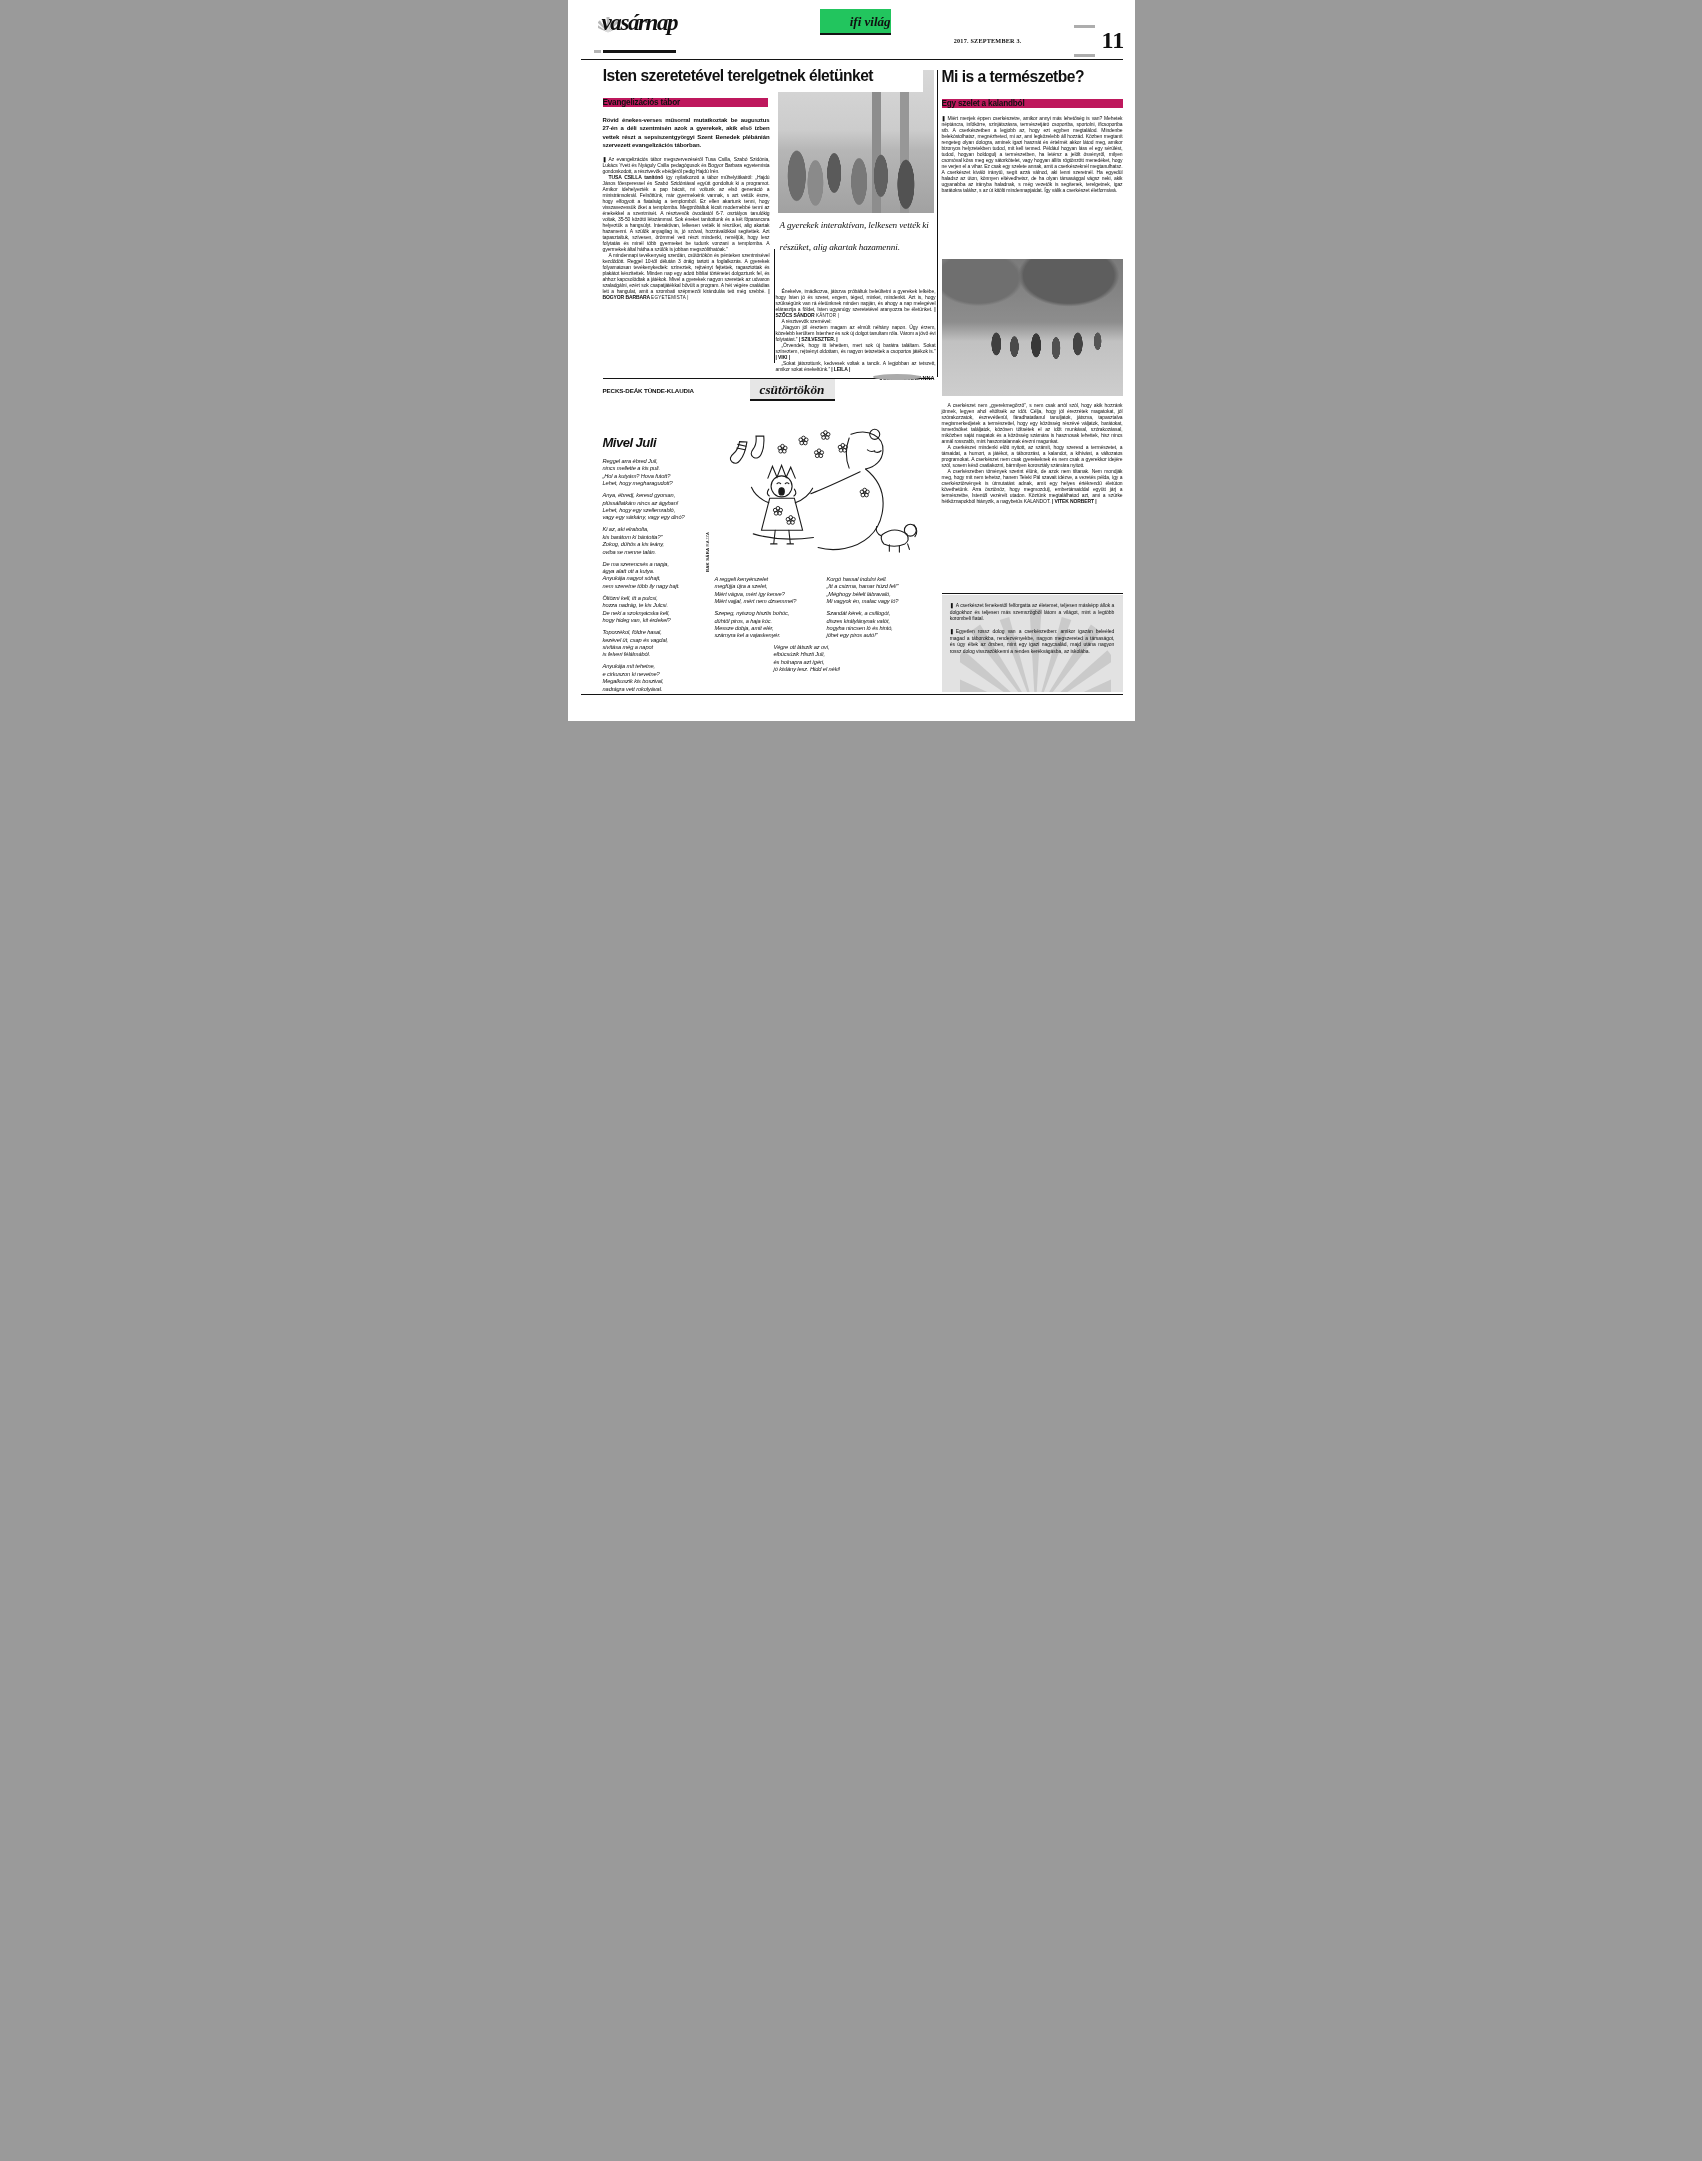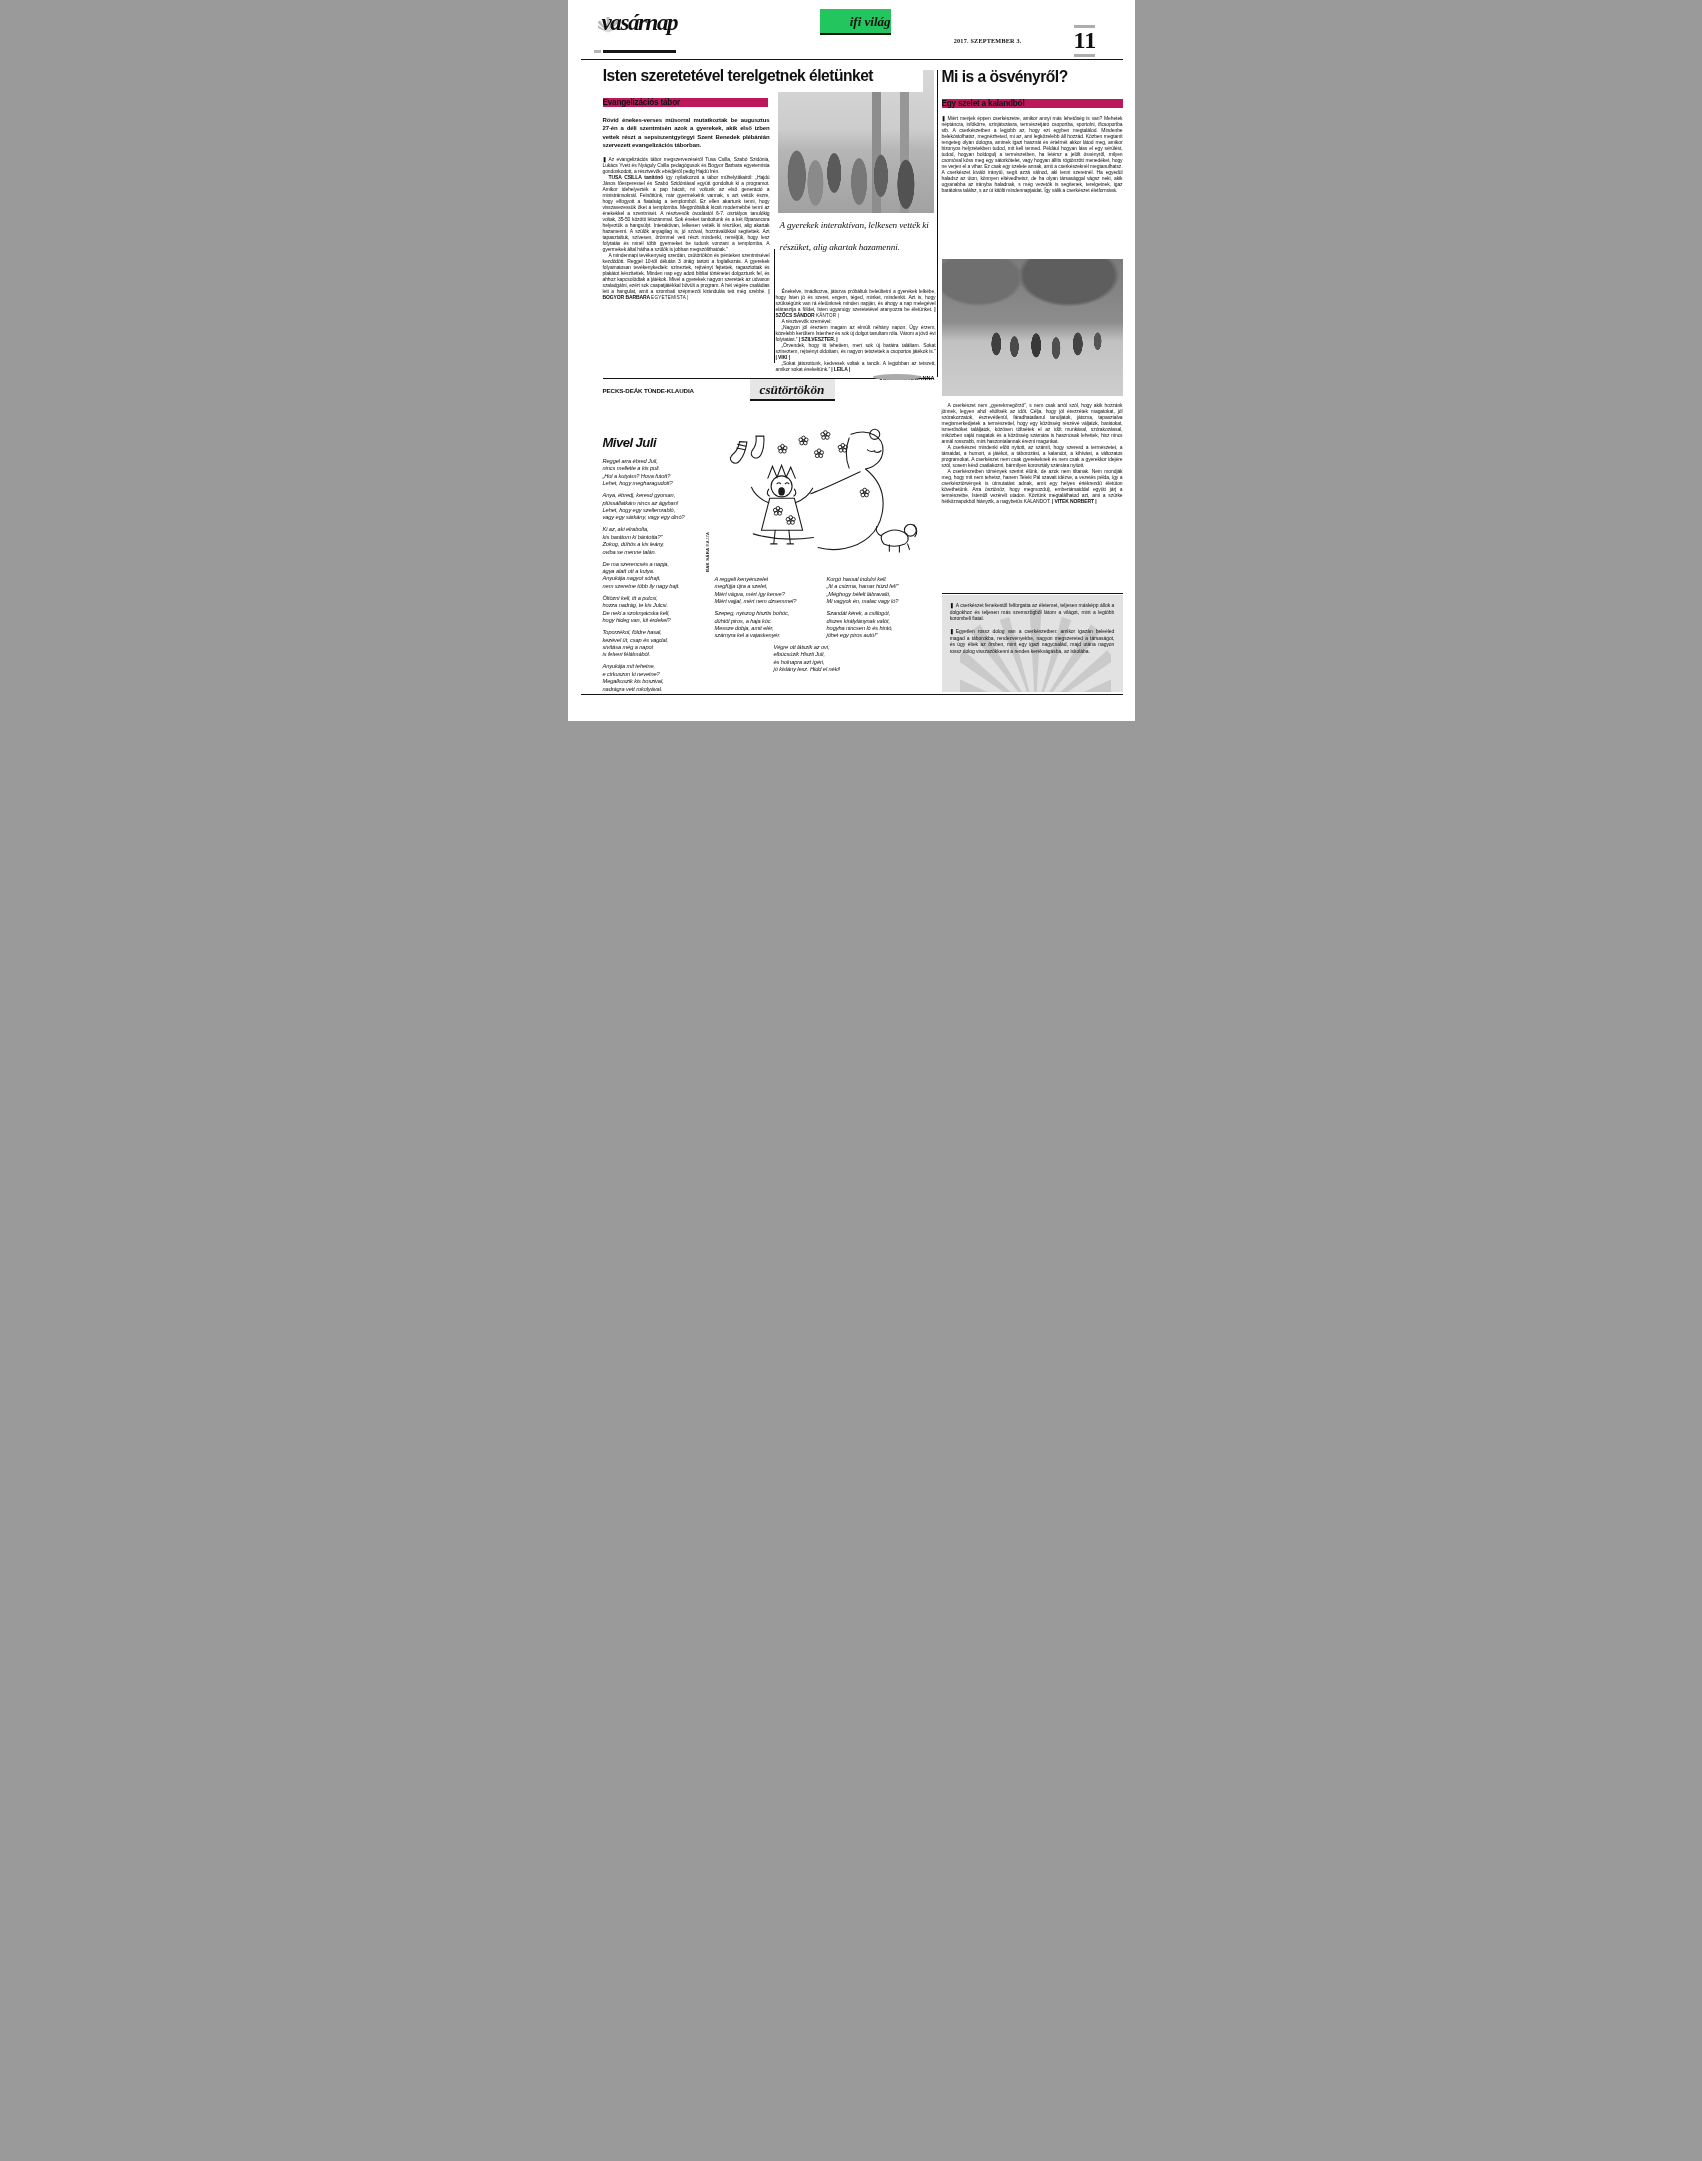--- a/index.html
+++ b/index.html
@@ -11,21 +11,21 @@
   .logo{left:34px;top:11px;font:italic 700 23px/1 "Liberation Serif",serif;letter-spacing:-1.4px;z-index:3;}
   .logo-burst{left:30px;top:17.4px;z-index:2;}
   .logo-bar{left:35px;top:50px;width:73px;height:3.2px;background:#161616;z-index:3;}
   .logo-bar-gray{left:26.5px;top:50px;width:7.3px;height:3.2px;background:#b5b5b5;z-index:3;}
   .section-box{left:252px;top:9.2px;width:71px;height:24px;background:#22c55e;
                border-bottom:2.7px solid #141414;text-align:right;
                font:italic 700 13px/25px "Liberation Serif",serif;}
   .date{left:375px;top:38px;width:79px;text-align:right;
         font:700 6.2px/1 "Liberation Serif",serif;letter-spacing:0.2px;}
   .pn-bar{left:506px;width:21px;height:3.2px;background:#adadad;}
-  .pageno{left:506px;top:26.5px;width:21px;text-align:center;
+  .pageno{left:534px;top:26.5px;width:21px;text-align:center;
           font:700 24px/26.5px "Liberation Serif",serif;}
   .header-rule{left:13px;top:59px;width:542px;height:1.4px;background:#141414;}
 
   
   .headline{font-family:"Liberation Sans",sans-serif;font-weight:700;letter-spacing:-0.5px;
             font-size:15.6px;line-height:1.05;background:#fff;z-index:4;}
   .hl-left{left:32px;top:68px;width:320px;height:24px;padding-left:3.2px;}
   .hl-right{left:374px;top:69px;width:181px;}
   .subhead{font-weight:700;font-size:8.2px;letter-spacing:-0.2px;z-index:4;background:#be185d;}
   .sh-left{left:35px;top:98px;width:165px;}
@@ -158,21 +158,21 @@
 
   <div class="abs bodycol midcol">
     <p class="body-p"><span>Énekelve, imádkozva, játszva próbáltuk beleültetni a gyerekek lelkébe, hogy Isten jó és szeret, engem, téged, minket, mindenkit. Azt is, hogy szükségünk van rá életünknek minden napján, és ahogy a nap melegével elárasztja a földet, Isten ugyanúgy szeretetével aranyozza be életünket. </span><span class="bname">| SZŐCS SÁNDOR </span><span class="role">KÁNTOR |</span></p>
     <p class="body-p">A résztvevők szemével:</p>
     <p class="body-p"><span>„Nagyon jól éreztem magam az elmúlt néhány napon. Úgy érzem, közelebb kerültem Istenhez és sok új dolgot tanultam róla. Várom a jövő évi folytatást.” </span><span class="bname">| SZILVESZTER. |</span></p>
     <p class="body-p"><span>„Örvendek, hogy itt lehettem, mert sok új barátra találtam. Sokat színeztem, rejtvényt oldottam, és nagyon tetszettek a csoportos játékok is.” </span><span class="bname">| VIKI |</span></p>
     <p class="body-p"><span>„Sokat játszottunk, kedvesek voltak a tancik. A legjobban az tetszett, amikor sokat énekeltünk.” </span><span class="bname">| LEILA |</span></p>
     <p class="mid-byline">JÓZSA ZSUZSANNA</p>
   </div>
 
-  <div class="abs headline hl-right">Mi is a ösvényről?</div>
+  <div class="abs headline hl-right">Mi is a természetbe?</div>
   <div class="abs subhead sh-right">Egy szelet a kalandból</div>
 
   <div class="abs bodycol rcol1">
     <p class="body-p no-indent"><span class="marker">❚</span><span>Miért menjek éppen cserkészetre, amikor annyi más lehetőség is van? Mehetek néptáncra, infókörre, színjátszásra, természetjáró csoportba, sportolni, ificsoportba stb. A cserkészetben a legjobb az, hogy ezt egyben megtalálod. Mindenbe belekóstolhatsz, megnézheted, mi az, ami legközelebb áll hozzád. Közben megtanít rengeteg olyan dologra, aminek igazi hasznát és értelmét akkor látod meg, amikor bizonyos helyzetekben tudod, mit kell tenned. Például hogyan láss el egy sérülést, tudod, hogyan boldogulj a természetben, ha letérsz a jelölt ösvényről, milyen csomóval köss meg egy sátorkötelet, vagy hogyan állíts rögtönzött menedéket, hogy ne verjen el a vihar. Ez csak egy szelete annak, amit a cserkészeknél megtanulhatsz. A cserkészet kiváló iránytű, segít azzá válnod, aki lenni szeretnél. Ha egyedül haladsz az úton, könnyen eltévedhetsz, de ha olyan társasággal vágsz neki, akik ugyanabba az irányba haladnak, s még vezetők is segítenek, terelgetnek, igaz barátokra találsz, s az út kitölti mindennapjaidat. Így válik a cserkészet életformává.</span></p>
   </div>
 
   <div class="abs bodycol rcol2">
     <p class="body-p">A cserkészet nem „gyerekmegőrző”, s nem csak arról szól, hogy akik hozzánk jönnek, legyen ahol eltöltsék az időt. Célja, hogy jól érezzétek magatokat, jól szórakozzatok, észrevétlenül, fáradhatatlanul tanuljatok, játszva, tapasztalva megismerkedjetek a természettel, hogy egy közösség részévé váljatok, barátokat, ismerősöket találjatok, közösen töltsétek el az időt munkával, szórakozással, miközben saját magatok és a közösség számára is hasznosak lehettek, hisz nincs annál rosszabb, mint haszontalannak érezni magunkat.</p>
     <p class="body-p">A cserkészet mindenki előtt nyitott, az számít, hogy szeresd a természetet, a társaidat, a humort, a játékot, a táborozást, a kalandot, a kihívást, a változatos programokat. A cserkészet nem csak gyerekeknek és nem csak a gyerekkor idejére szól, sosem késő csatlakozni, bármilyen korosztály számára nyitott.</p>
     <p class="body-p"><span>A cserkészetben törvények szerint élünk, de azok nem tiltanak. Nem mondják meg, hogy mit nem tehetsz, hanem Teleki Pál szavait idézve, a vezetés példa, így a cserkésztörvények is útmutatást adnak, amit egy helyes értékrendű életúton követhetünk. Arra ösztönöz, hogy megmozdulj, embertársaiddal együtt járj a természetbe, Istentől vezérelt utadon. Köztünk megtalálhatod azt, ami a szürke hétköznapokból hiányzik, a nagybetűs KALANDOT. </span><span class="bname">| VITEK NORBERT |</span></p>

